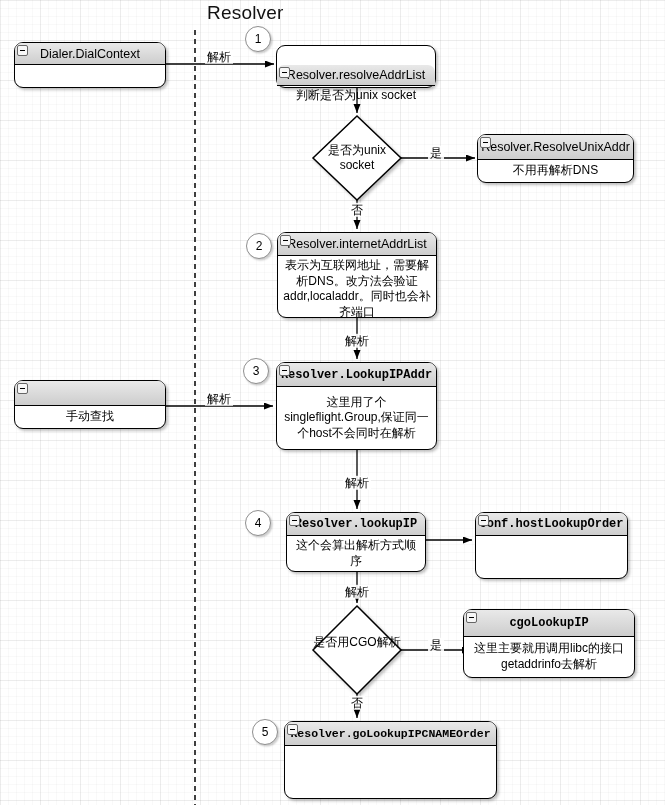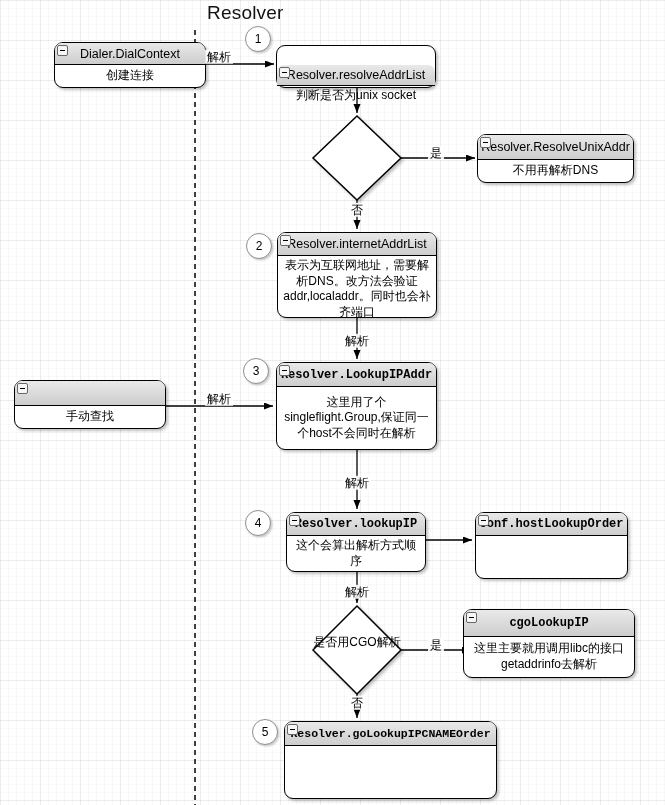--- a/index.html
+++ b/index.html
@@ -127,40 +127,40 @@
   </svg>
 
   <div class="page-title">Resolver</div>
 
   <div class="num" style="left:245px;top:26px;">1</div>
   <div class="num" style="left:246px;top:233px;">2</div>
   <div class="num" style="left:243px;top:358px;">3</div>
   <div class="num" style="left:245px;top:510px;">4</div>
   <div class="num" style="left:252px;top:719px;">5</div>
 
-  <div class="node" style="left:14px;top:42px;width:152px;height:46px;margin-left:40px;">
+  <div class="node" style="left:14px;top:42px;width:152px;height:46px;">
     <div class="hd" style="height:21px;">
       <span class="collapse">
           <i></i>
         </span>
       <span class="ttl">Dialer.DialContext</span>
     </div>
-    <div class="bd">创建连接</div>
   </div>
 
   <div class="node" style="left:276px;top:45px;width:160px;height:43px;">
     <div class="hd" style="height:20px;margin-top:19px;">
       <span class="collapse">
           <i></i>
         </span>
       <span class="ttl">Resolver.resolveAddrList</span>
     </div>
     <div class="bd">判断是否为unix socket</div>
   </div>
 
+  <div class="dtext" style="left:313px;top:143px;width:88px;">是否为unix socket</div>
 
   <div class="node" style="left:477px;top:134px;width:157px;height:49px;">
     <div class="hd" style="height:24px;">
       <span class="collapse">
           <i></i>
         </span>
       <span class="ttl">Resolver.ResolveUnixAddr</span>
     </div>
     <div class="bd">不用再解析DNS</div>
   </div>

